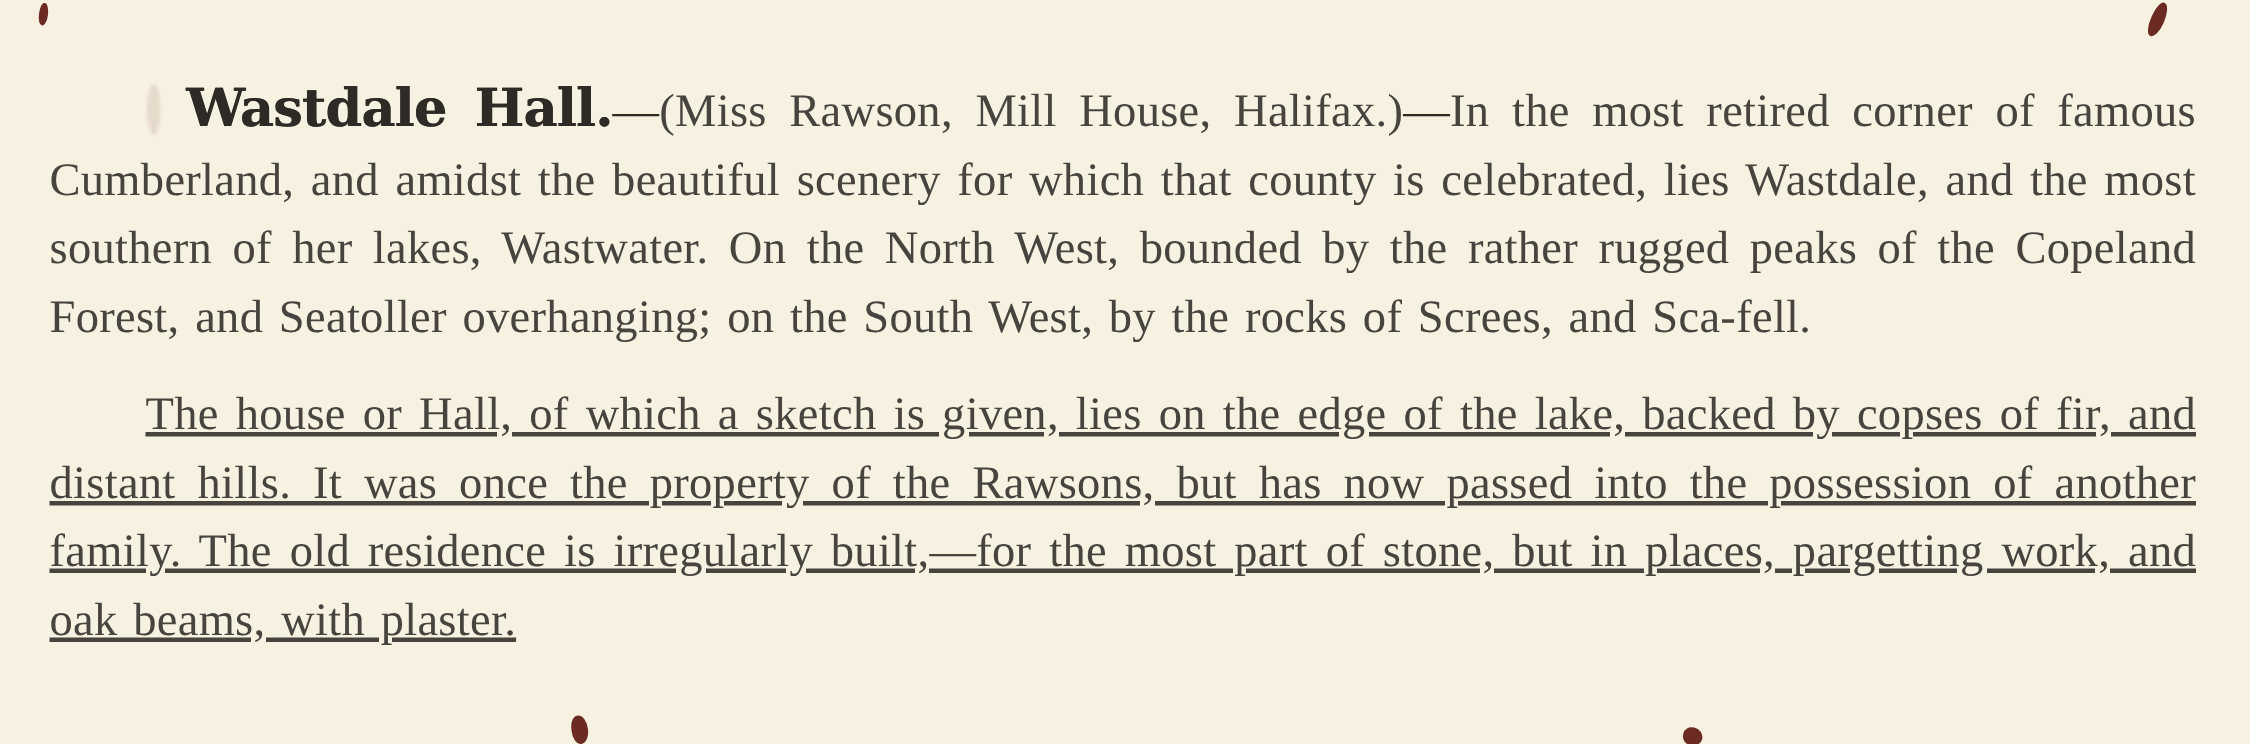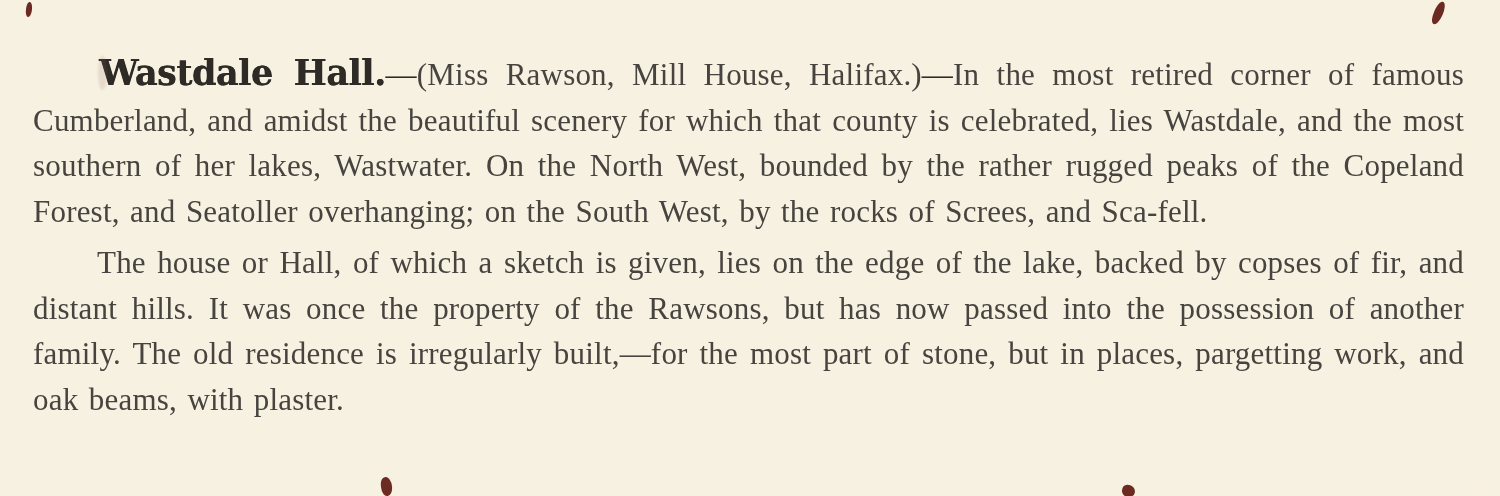--- a/index.html
+++ b/index.html
@@ -27,28 +27,29 @@
   }
   .para {
     font-size: 31px;
     line-height: 45.5px;
     text-align: justify;
     word-spacing: 2.5px;
     letter-spacing: 0.2px;
     color: var(--ink-text);
   }
   .para.p1 { text-indent: 66px; }
-  .para.p2 { text-indent: 64px; margin-top: 6px; }
+  .para.p2 { text-indent: 64px; margin-top: 20px; text-decoration: underline; }
   .blackletter {
     font-family: "DejaVu Serif", serif;
     font-weight: bold;
     font-size: 35px;
     letter-spacing: -0.5px;
     color: var(--ink-heading);
     text-shadow: 0.4px 0 0 var(--ink-heading);
+    margin-left: 25px;
   }
   .italic { }
   .sep { color: var(--ink-heading); }
   
   .mark {
     position: absolute;
     background: var(--mark-red);
     border-radius: 45% 55% 50% 50%;
   }
   .mark-top-left    { left: 26px;  top: 2px;    width: 6px;  height: 15px; transform: rotate(8deg); }

